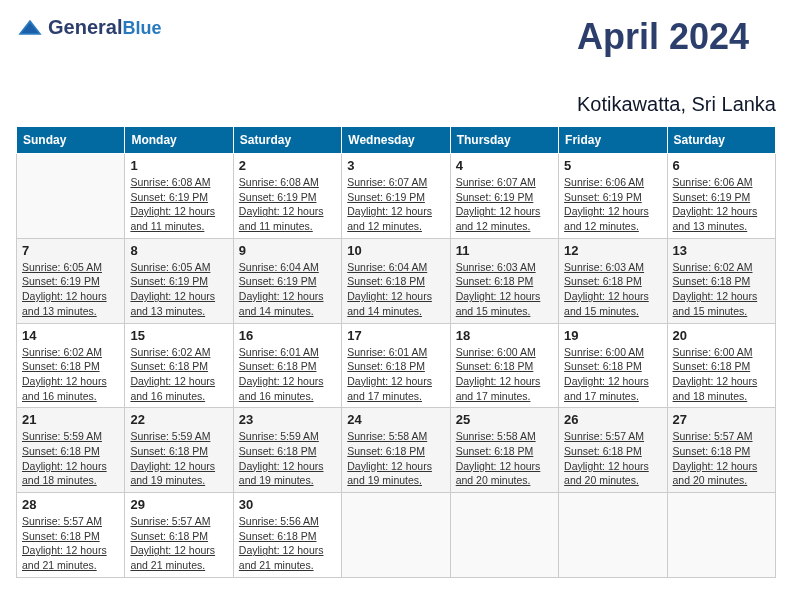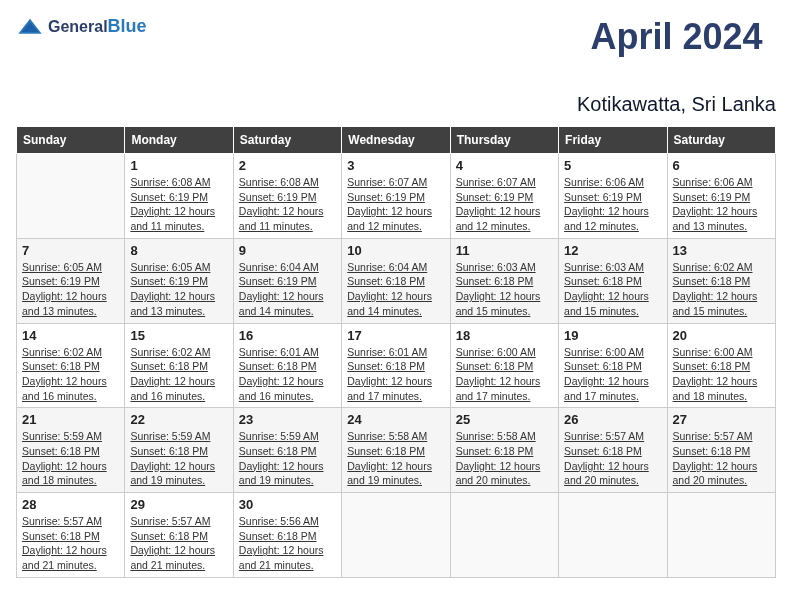--- a/index.html
+++ b/index.html
@@ -19,39 +19,39 @@
     .logo {
       display: flex;
       align-items: center;
       gap: 4px;
     }
     .logo-icon {
       width: 28px;
       height: 20px;
     }
     .title-area {
-      text-align: center;
+      text-align: left;
     }
     .month-title {
       font-size: 36px;
       font-weight: bold;
       color: #2c3e6b;
     }
     .location-title {
       font-size: 20px;
       color: #0f172a;
       margin-top: 35px;
     }
     .calendar-table {
       width: 100%;
       border-collapse: collapse;
       font-size: 11px;
     }
     .calendar-table th {
-      background-color: #404040;
+      background-color: #0369a1;
       color: #fff;
       padding: 6px 6px;
       text-align: left;
       font-size: 12px;
       border: 1px solid #fff;
     }
     .calendar-table td {
       border: 1px solid #ccc;
       vertical-align: top;
       padding: 4px 5px;
@@ -82,21 +82,21 @@
 </head>
 <body>
 
 <div class="header-area">
   <div class="logo">
     <svg class="logo-icon" viewBox="0 0 32 24" xmlns="http://www.w3.org/2000/svg">
       <polygon points="16,2 30,20 2,20" fill="#2979be"></polygon>
       <polygon points="16,6 26,18 6,18" fill="#1a5fa8"></polygon>
     </svg>
     <span>
-      <span style="color:#2c3e6b;font-size:16px;font-weight:bold;">General</span><span style="color:#2979be;font-size:18px;font-weight:bold;margin-top:34px;">Blue</span>
+      <span style="color:#2c3e6b;font-size:20px;font-weight:bold;">General</span><span style="color:#2979be;font-size:18px;font-weight:bold;margin-top:34px;">Blue</span>
     </span>
   </div>
   <div class="title-area">
     <div class="month-title">April 2024</div>
     <div class="location-title">Kotikawatta, Sri Lanka</div>
   </div>
 </div>
 
 <table class="calendar-table">
   <thead>

